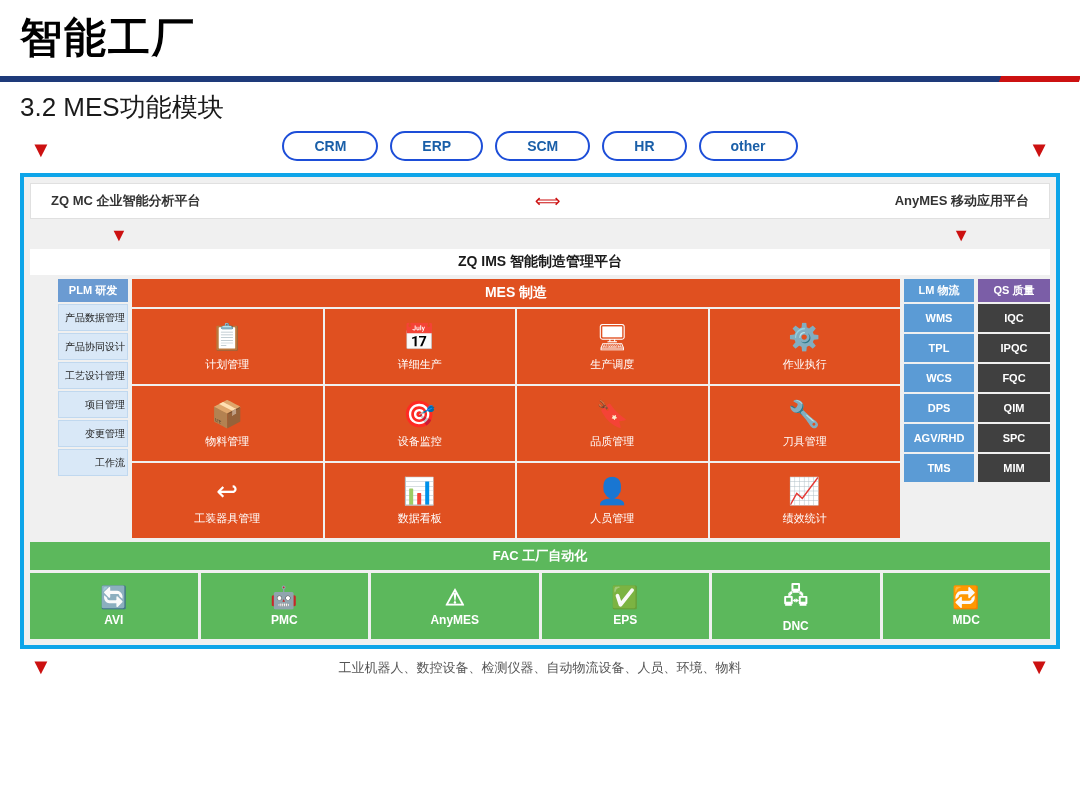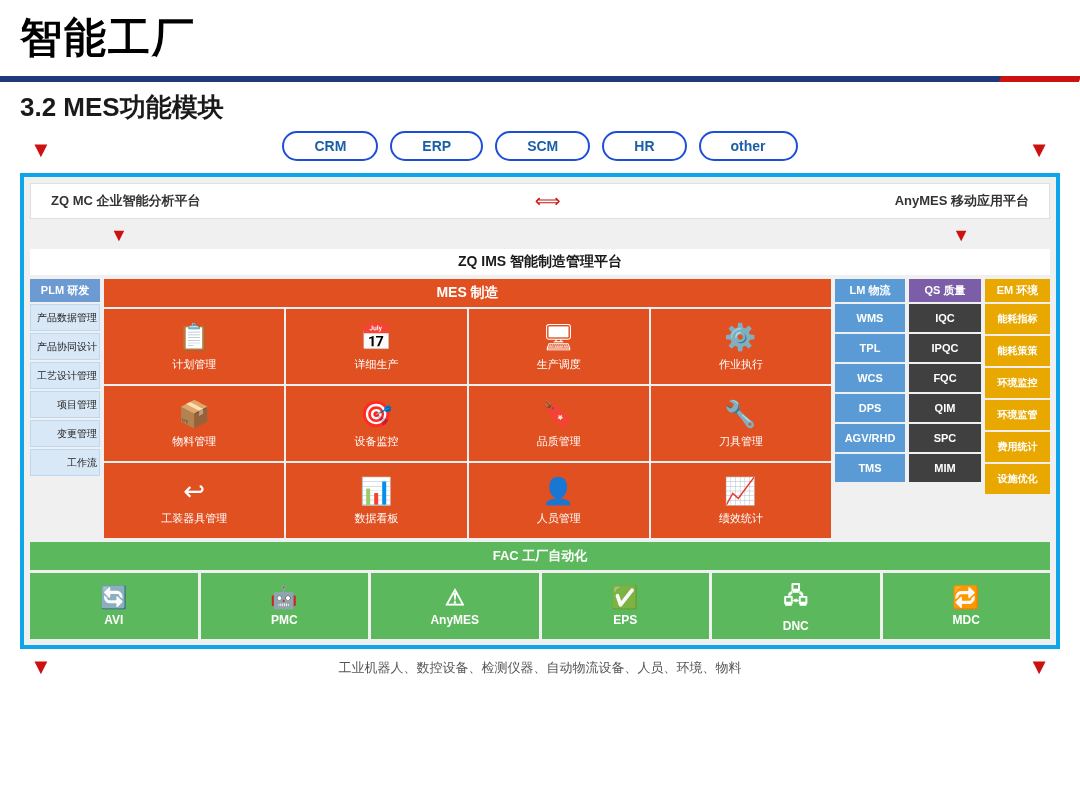--- a/index.html
+++ b/index.html
@@ -6,21 +6,21 @@
     body { width: 1080px; height: 810px; background: #fff; font-family: 'Microsoft YaHei', Arial, sans-serif; overflow: hidden; }
 
     
     .header { padding: 10px 20px 5px 20px; background: #fff; }
     .header-title { font-size: 42px; font-weight: 900; color: #000; letter-spacing: 2px; }
     .header-divider { display: flex; align-items: center; margin-top: 5px; }
     .header-divider-blue { height: 6px; background: #1e3a7a; flex: 1; }
     .header-divider-red { height: 6px; background: #cc1111; width: 80px; margin-left: -40px; transform: skewX(-20deg); }
 
     
-    .section-title { font-size: 26px; font-weight: 700; color: #1a1a1a; padding: 8px 24px 6px 20px; }
+    .section-title { font-size: 26px; font-weight: 400; color: #1a1a1a; padding: 8px 24px 6px 20px; }
 
     
     .main { padding: 0 20px 8px 20px; }
 
     
     .top-systems { display: flex; justify-content: center; gap: 12px; margin-bottom: 8px; align-items: center; }
     .system-box { border: 2px solid #1d4ed8; border-radius: 20px; padding: 5px 30px; color: #1a5fa8; font-size: 14px; font-weight: 600; background: #fff; }
 
     
     .outer-wrapper { background: #f0f0f0; border: 4px solid #0ea5e9; padding: 6px; position: relative; }
@@ -28,21 +28,21 @@
     
     .platform-row { display: flex; justify-content: space-between; align-items: center; background: #fff; padding: 6px 20px; margin-bottom: 6px; border: 1px solid #e0e0e0; }
     .platform-left { color: #333; font-size: 13px; font-weight: 600; }
     .platform-arrow { color: #cc1111; font-size: 18px; }
     .platform-right { color: #333; font-size: 13px; font-weight: 600; }
 
     
     .ims-label { text-align: center; background: #fff; padding: 4px; font-size: 14px; font-weight: 700; color: #1a1a1a; margin-bottom: 4px; }
 
     
-    .main-grid { display: flex; gap: 4px; }
+    .main-grid { display: flex; gap: 4px; margin-left: 28px; }
 
     
     .plm-col { display: flex; flex-direction: column; gap: 2px; width: 70px; flex-shrink: 0; }
     .plm-header { background: #6b9bd2; color: #fff; font-size: 11px; text-align: center; padding: 4px 2px; font-weight: 700; }
     .plm-item { background: #d9e8f7; font-size: 10px; text-align: right; padding: 6px 2px; border: 1px solid #c0d8ef; color: #222; line-height: 1.3; }
 
     
     .mes-col { flex: 1; }
     .mes-header { background: #e05020; color: #fff; font-size: 14px; font-weight: 700; text-align: center; padding: 5px; }
     .mes-grid { display: grid; grid-template-columns: repeat(4, 1fr); gap: 2px; margin-top: 2px; }
@@ -202,29 +202,20 @@
       <div class="qs-col">
         <div class="qs-header">QS 质量</div>
         <div class="qs-item">IQC</div>
         <div class="qs-item">IPQC</div>
         <div class="qs-item">FQC</div>
         <div class="qs-item">QIM</div>
         <div class="qs-item">SPC</div>
         <div class="qs-item">MIM</div>
       </div>
 
-      <div class="em-col">
-        <div class="em-header">EM 环境</div>
-        <div class="em-item">能耗指标</div>
-        <div class="em-item">能耗策策</div>
-        <div class="em-item">环境监控</div>
-        <div class="em-item">环境监管</div>
-        <div class="em-item">费用统计</div>
-        <div class="em-item">设施优化</div>
-      </div>
 
     </div>
 
     <div class="fac-row">FAC 工厂自动化</div>
 
     <div class="automation-row">
       <div class="auto-cell">
         <span class="auto-icon">🔄</span>
         <span>AVI</span>
       </div>

